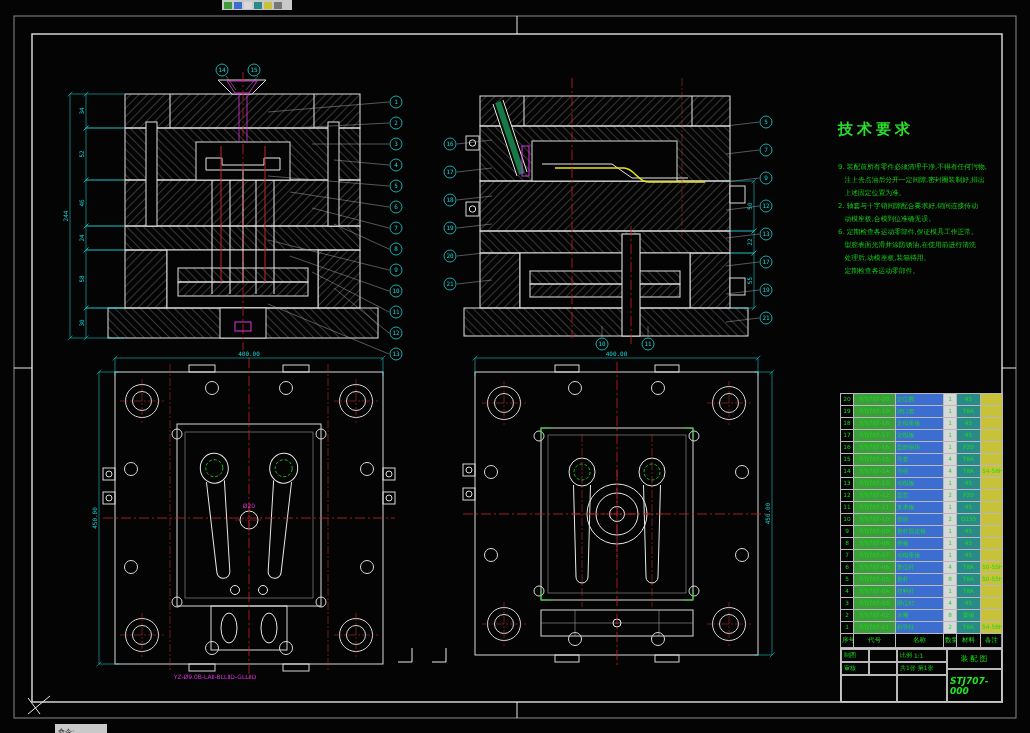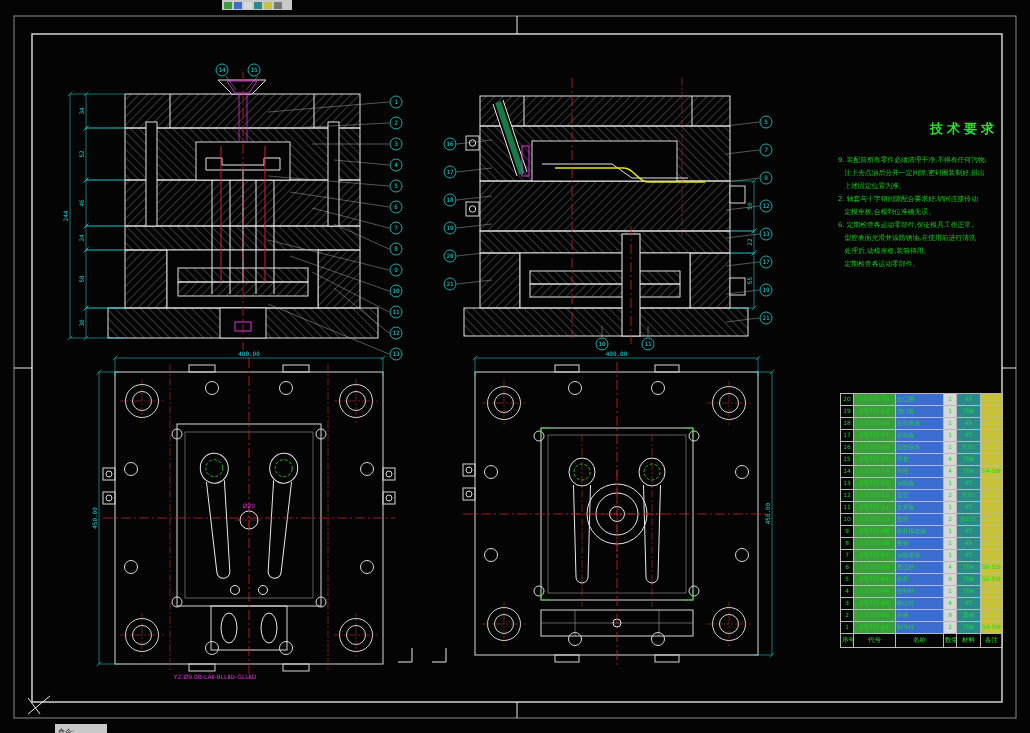--- a/index.html
+++ b/index.html
@@ -26,21 +26,21 @@
   
   .toolbar-frag{position:absolute;left:222px;top:0;width:70px;height:10px;background:#c9c9c9;
                 display:flex;align-items:center;gap:2px;padding:0 2px;box-sizing:border-box;}
   .chip{width:8px;height:7px;display:inline-block;}
   .c1{background:#3b9e3b;} .c2{background:#3b6ed0;} .c3{background:#d8d8d8;}
   .c4{background:#2a8a8a;} .c5{background:#c8c23a;} .c6{background:#777;}
   .status-frag{position:absolute;left:55px;top:724px;width:52px;height:9px;background:#c9c9c9;
                color:#222;font-size:7px;line-height:9px;padding:4px 3px;box-sizing:border-box;}
   
   .techreq{position:absolute;left:838px;top:120px;width:160px;color:#17d017;}
-  .tr-title{text-align:right;font-size:13px;font-weight:bold;letter-spacing:4px;margin-bottom:16px;color:#2ae22a;}
+  .tr-title{text-align:left;font-size:15px;font-weight:bold;letter-spacing:4px;margin-bottom:22px;color:#2ae22a;}
   .tech-line{font-size:6.8px;line-height:13px;white-space:pre;}
   
   .bom-wrap{position:absolute;left:840px;top:393px;width:170px;height:255px;}
   table.bom{border-collapse:collapse;table-layout:fixed;width:162px;}
   table.bom td{border:0.5px solid #b9b9b9;color:#19dd19;font-size:5.8px;line-height:1;
                height:11px;padding:0 1px;overflow:hidden;white-space:nowrap;text-align:center;}
   table.bom td.c2{text-align:left;}
   table.bom tr.bom-head td{height:13px;font-size:6.5px;text-align:center;color:#1ee21e;}
   
   .tblock{position:absolute;left:840px;top:648px;width:162px;height:54px;border:1px solid #c8c8c8;
@@ -475,21 +475,21 @@
     <span>命令:</span>
   </div>
 
   <div class="techreq">
     <div class="tr-title">技术要求</div>
     <div>
         <div class="tech-line">9. 装配前所有零件必须清理干净,不得有任何污物,</div>
         <div class="tech-line">   注上去点油后分开一定间隙,密封圈装制好,排出</div>
         <div class="tech-line">   上述固定位置为准。</div>
         <div class="tech-line">2. 轴套与十字销间隙配合要求好,销间连接传动</div>
-        <div class="tech-line">   定模座板,合模到位准确无误。</div>
+        <div class="tech-line">   动模座板,合模到位准确无误。</div>
         <div class="tech-line">6. 定期检查各运动零部件,保证模具工作正常,</div>
         <div class="tech-line">   型腔表面光滑并涂防锈油,在使用前进行清洗</div>
         <div class="tech-line">   处理后,动模座板,装箱待用。</div>
         <div class="tech-line">   定期检查各运动零部件。</div>
       </div>
   </div>
 
   <div class="bom-wrap">
     <table class="bom">
       <colgroup>
@@ -666,14 +666,29 @@
             <td>代号</td>
             <td>名称</td>
             <td>数量</td>
             <td>材料</td>
             <td>备注</td>
           </tr>
         </tbody>
     </table>
   </div>
 
+  <div class="tblock">
+    <div class="tb-cell" style="left:0;top:0;width:28px;height:13px">制图</div>
+    <div class="tb-cell" style="left:28px;top:0;width:28px;height:13px"></div>
+    <div class="tb-cell" style="left:0;top:13px;width:28px;height:13px">审核</div>
+    <div class="tb-cell" style="left:28px;top:13px;width:28px;height:13px"></div>
+    <div class="tb-cell" style="left:0;top:26px;width:56px;height:28px"></div>
+    <div class="tb-cell" style="left:56px;top:0;width:50px;height:13px">
+      <span>比例</span>&nbsp;
+      <span>1:1</span>
+    </div>
+    <div class="tb-cell" style="left:56px;top:13px;width:50px;height:13px">共1张 第1张</div>
+    <div class="tb-cell" style="left:56px;top:26px;width:50px;height:28px"></div>
+    <div class="tb-cell tb-title" style="left:106px;top:0;width:56px;height:20px">装配图</div>
+    <div class="tb-cell tb-no" style="left:106px;top:20px;width:56px;height:34px">STJ707-000</div>
+  </div>
 
 </div>
 
 </body></html>

